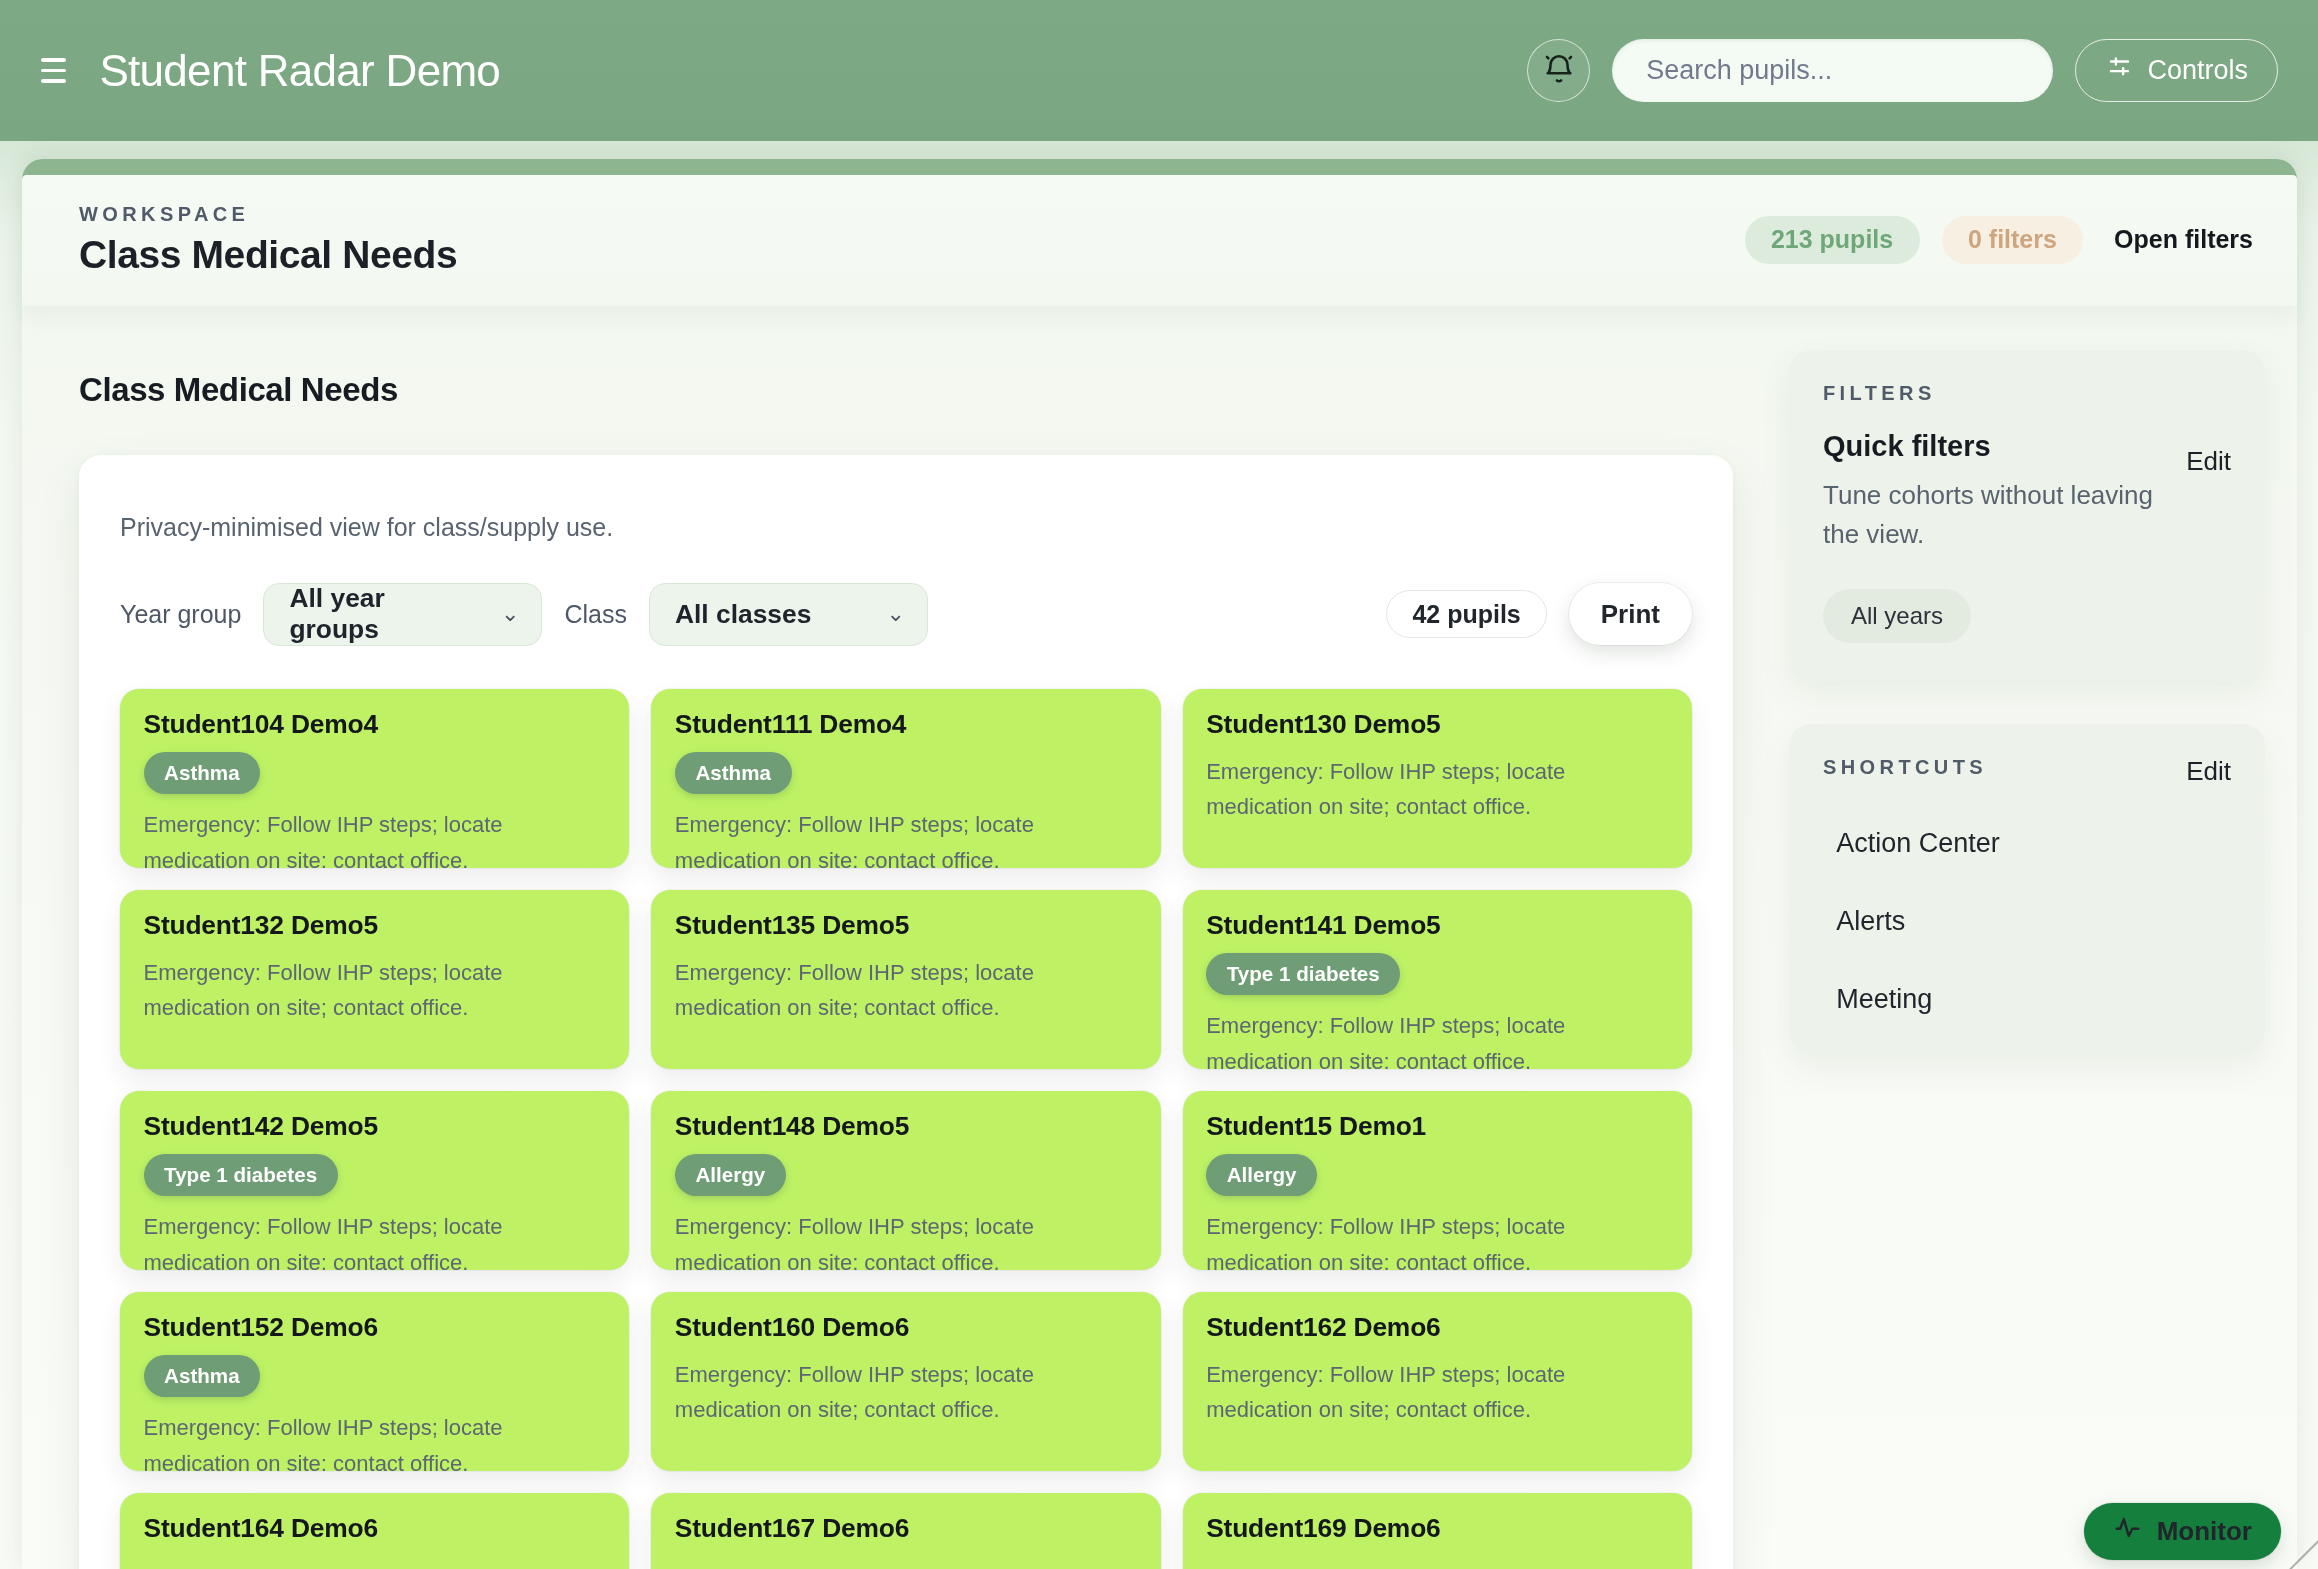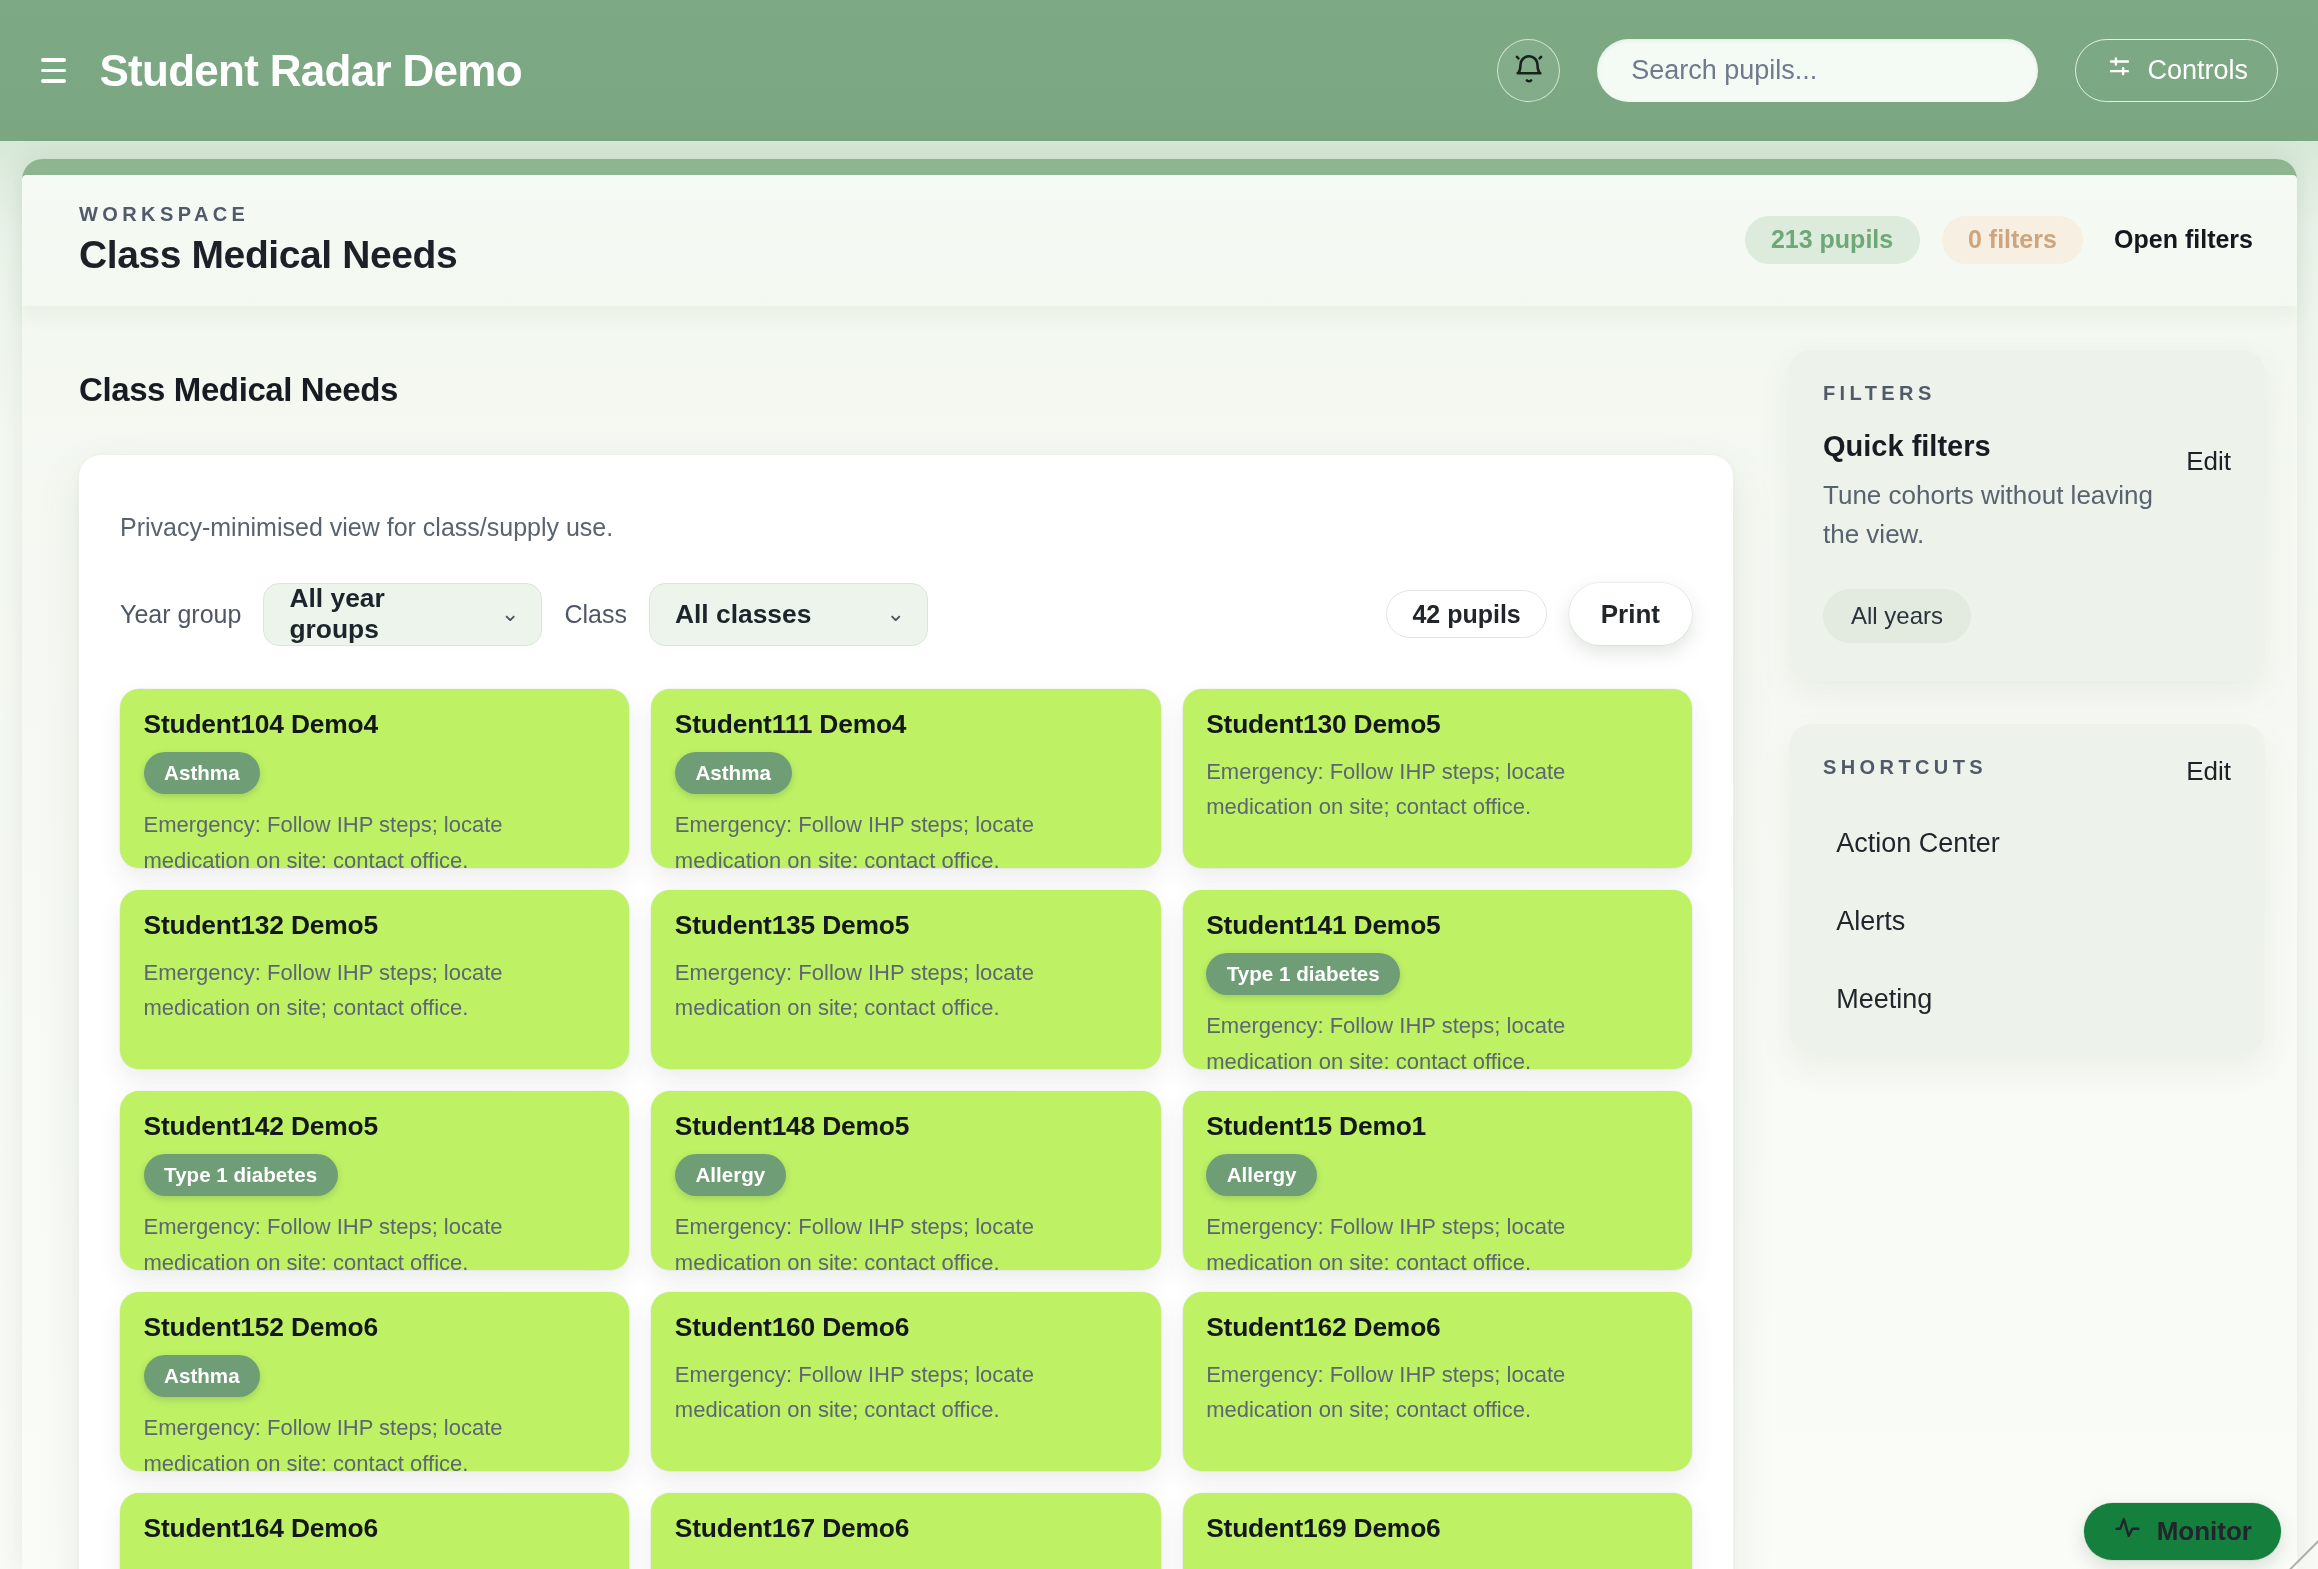--- a/index.html
+++ b/index.html
@@ -9,22 +9,22 @@
     background:#f4f8f2; position:relative; color:#1d242b;
   }
 
   
   .app-header{
     height:141px; background:linear-gradient(180deg,#7ea985,#7aa681);
     display:flex; align-items:center; padding:0 41px; gap:26.4px;
   }
   .hamburger{ width:32px; display:flex; flex-direction:column; gap:6.6px; cursor:pointer; background:none; border:none; }
   .hamburger span{ display:block; width:25px; height:3.7px; background:#ffffff; border-radius:2.2px; }
-  .app-title{ color:#ffffff; font-size:44px; font-weight:700; letter-spacing:-0.7px; }
-  .header-right{ margin-left:auto; display:flex; align-items:flex-end; gap:37px; }
+  .app-title{ color:#ffffff; font-size:44px; font-weight:400; letter-spacing:-0.7px; }
+  .header-right{ margin-left:auto; display:flex; align-items:flex-end; gap:22px; }
   .bell-btn{
     width:63px; height:63px; border-radius:50%; border:1.5px solid rgba(255,255,255,.65);
     background:rgba(255,255,255,.06); display:flex; align-items:center; justify-content:center; cursor:pointer;
   }
   .search-pill{
     width:441px; height:63px; border-radius:733px; background:#f4faf4; border:none;
     padding:0 34px; font-size:27px; color:#2a323d; outline:none;
     box-shadow:inset 0 1.5px 4.4px rgba(40,70,45,.08);
     font-family:"Liberation Sans","DejaVu Sans",sans-serif;
   }

